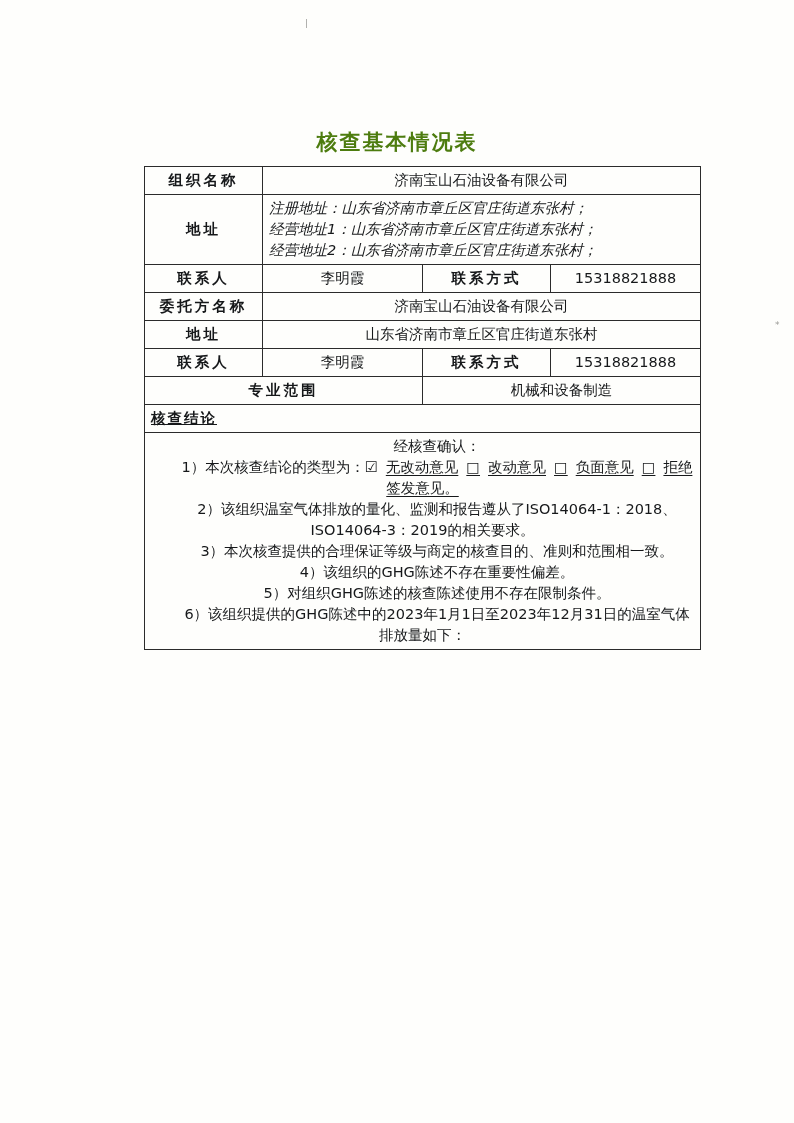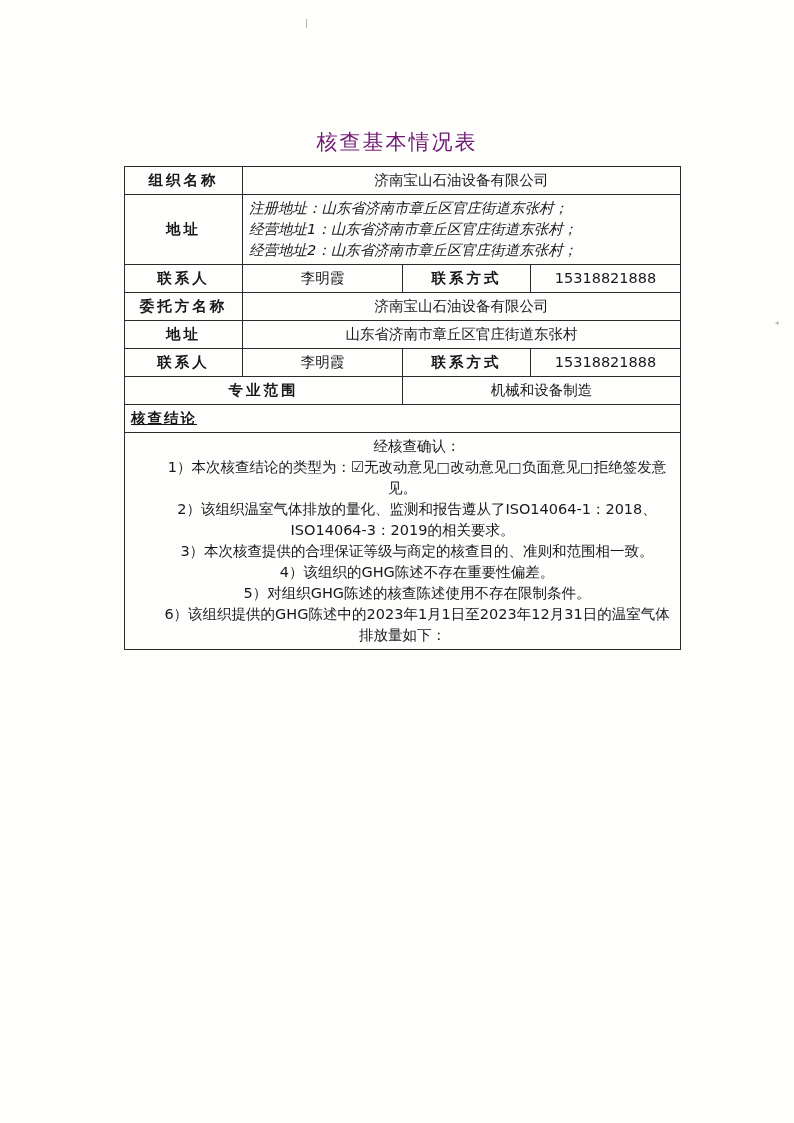--- a/index.html
+++ b/index.html
@@ -20,35 +20,36 @@
     inset: 0;
     background: #fefefc;
   }
   .doc-title {
     position: absolute;
     top: 128px;
     left: 0;
     width: 794px;
     text-align: center;
     font-size: 21px;
-    font-weight: normal;
+    font-weight: bold;
     letter-spacing: 2px;
     font-family: "DejaVu Sans", sans-serif;
-    color: #701a75;
+    color: #4d7c0f;
   }
   .table-wrap {
     position: absolute;
     top: 166px;
     left: 124px;
     width: 556px;
   }
   table.main {
     border-collapse: collapse;
     width: 556px;
     table-layout: fixed;
+    margin-left: 20px;
   }
   table.main td {
     border: 1px solid #2b2b2b;
     padding: 3px 6px;
     font-size: 14.5px;
     line-height: 1.45;
     vertical-align: middle;
     font-family: "DejaVu Sans", sans-serif;
   }
   .lbl {
@@ -90,21 +91,23 @@
     font-size: 14.5px;
     line-height: 2.05;
     font-family: "DejaVu Sans", sans-serif;
   }
   .para {
     text-indent: 2em;
     margin: 0;
     padding: 0;
   }
   .u {
+    text-decoration: underline;
     text-underline-offset: 3px;
+    padding-left: 8px;
   }
   .chk {
     font-family: "DejaVu Sans", sans-serif;
   }
   .tiny-mark {
     position: absolute;
     font-size: 9px;
     color: #9a9a96;
     font-family: "DejaVu Sans", sans-serif;
   }

